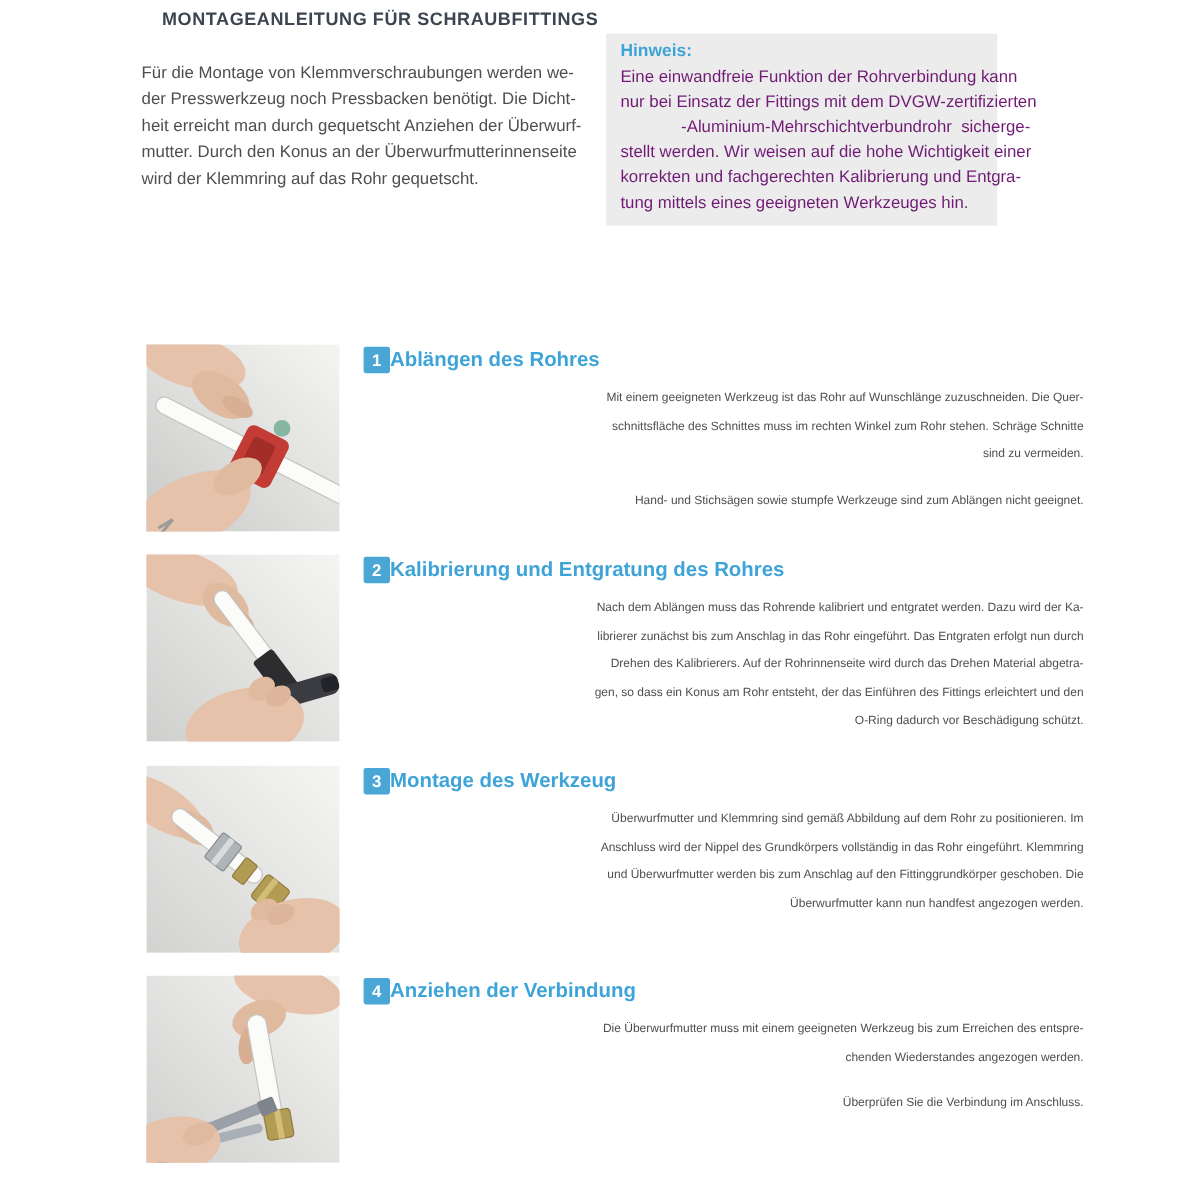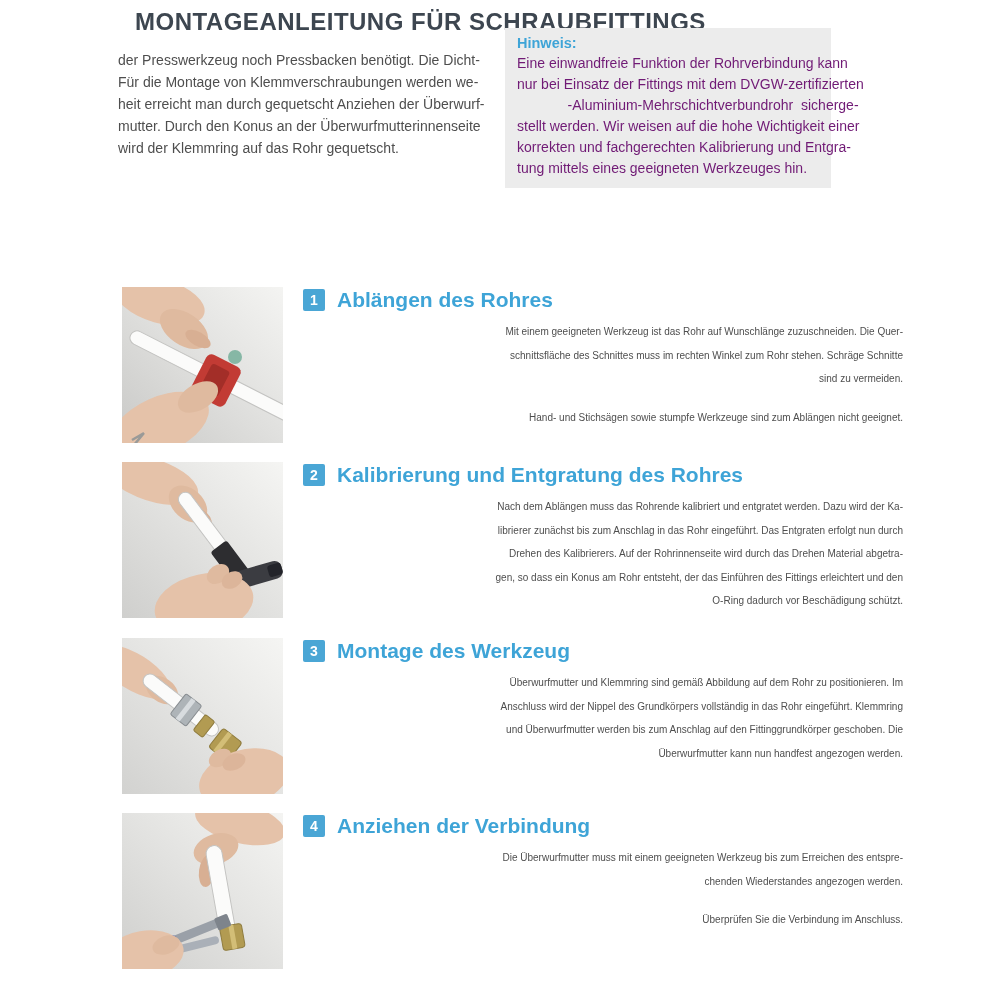--- a/index.html
+++ b/index.html
@@ -4,21 +4,21 @@
 <style>
   html,body { margin:0; padding:0; background:#ffffff; }
   .page {
     position:relative; width:1000px; height:1000px;
     background:#ffffff; overflow:hidden;
     font-family:"Liberation Sans", sans-serif;
     color:#4e4e4e;
   }
   .doc-title {
     position:absolute; left:135px; top:8px;
-    font-size:24px; font-weight:bold; letter-spacing:0.5px;
+    font-size:15px; font-weight:bold; letter-spacing:0.5px;
     color:#3d4650;
   }
   .intro {
     position:absolute; left:118px; top:49px;
     font-size:14px; line-height:22px; color:#4e4e4e;
     white-space:pre;
   }
   .note-box {
     position:absolute; left:505px; top:28px; width:326px;
     box-sizing:border-box; background:#ececec;
@@ -40,38 +40,38 @@
   .step-content { position:absolute; left:303px; top:2px; width:600px; }
   .step-header { display:flex; align-items:center; height:22px; }
   .step-badge {
     width:22px; height:22px; border-radius:2px;
     background:#4aa6d5; color:#ffffff;
     font-size:14px; font-weight:bold;
     display:flex; align-items:center; justify-content:center;
     flex:0 0 auto;
   }
   .step-title {
-    margin-left:12px; font-size:21px; font-weight:bold;
+    font-size:17px; font-weight:bold;
     color:#3ea4d7;
   }
   .step-body {
     margin-top:9px; font-size:10px; line-height:23.5px;
     color:#4e4e4e; white-space:pre;text-align:right;
   }
   .step-body + .step-body { margin-top:15px; }
   svg .noevt { pointer-events:none; }
 </style>
 </head>
 <body>
 
 <div class="page">
 
   <div class="doc-title">MONTAGEANLEITUNG FÜR SCHRAUBFITTINGS</div>
 
-  <div class="intro"><div>der Presswerkzeug noch Pressbacken benötigt. Die Dicht-</div><div>Für die Montage von Klemmverschraubungen werden we-</div><div>heit erreicht man durch gequetscht Anziehen der Überwurf-</div><div>mutter. Durch den Konus an der Überwurfmutterinnenseite</div><div>wird der Klemmring auf das Rohr gequetscht.</div></div>
+  <div class="intro"><div>Für die Montage von Klemmverschraubungen werden we-</div><div>der Presswerkzeug noch Pressbacken benötigt. Die Dicht-</div><div>heit erreicht man durch gequetscht Anziehen der Überwurf-</div><div>mutter. Durch den Konus an der Überwurfmutterinnenseite</div><div>wird der Klemmring auf das Rohr gequetscht.</div></div>
 
   <div class="note-box">
     <div class="note-label">Hinweis:</div>
     <div class="note-lines"><div>Eine einwandfreie Funktion der Rohrverbindung kann</div><div>nur bei Einsatz der Fittings mit dem DVGW-zertifizierten</div><div>             -Aluminium-Mehrschichtverbundrohr  sicherge-</div><div>stellt werden. Wir weisen auf die hohe Wichtigkeit einer</div><div>korrekten und fachgerechten Kalibrierung und Entgra-</div><div>tung mittels eines geeigneten Werkzeuges hin.</div></div>
   </div>
 
   <div class="step-row" style="top:287px;">
     <svg class="step-photo" viewBox="0 0 161 156">
       <defs>
         <linearGradient id="bg1" x1="0" y1="1" x2="1" y2="0">

